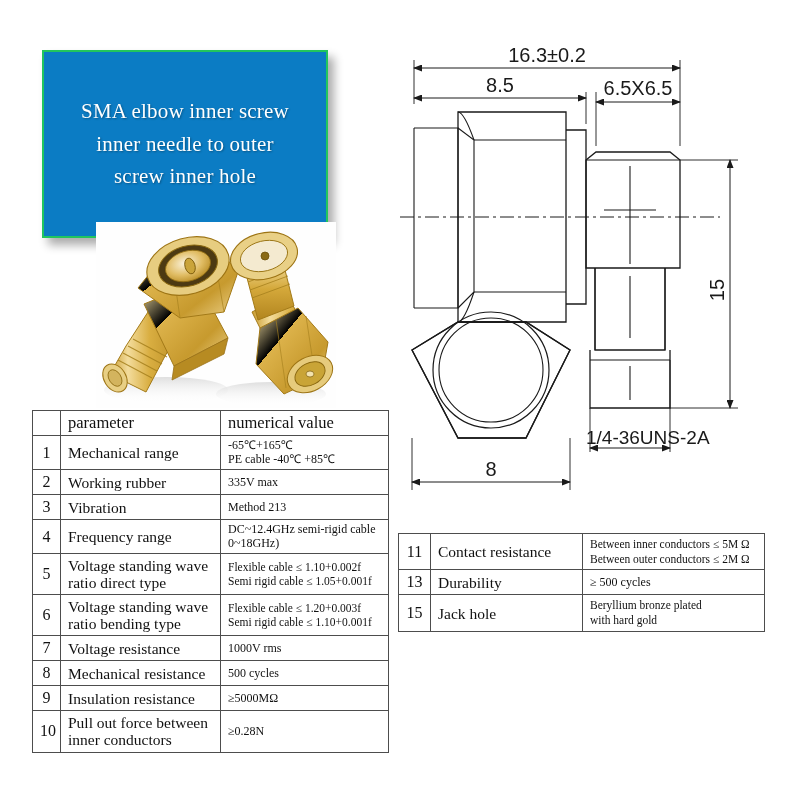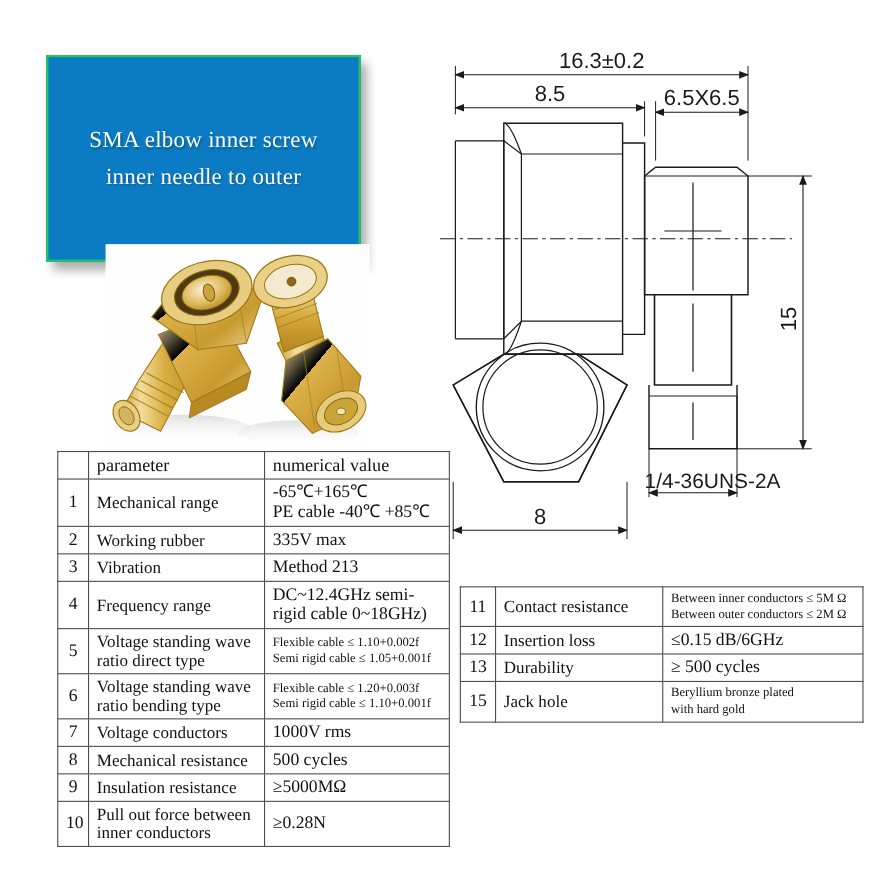--- a/index.html
+++ b/index.html
@@ -40,49 +40,49 @@
   
   #tech-drawing{position:absolute;left:390px;top:20px;width:400px;height:500px;}
   #tech-drawing svg{display:block;}
 
   
   table.spec{
     border-collapse:collapse;
     position:absolute;
     background:#fff;
     table-layout:fixed;
-    margin-left:20px;
   }
   table.spec td{
     border:1px solid #4d4d4d;
     padding:3px 7px;
     vertical-align:middle;
     font-family:"Liberation Serif", serif;
     color:#111;
   }
   td.idx{text-align:center;font-size:16px;padding:3px 2px;}
   td.param{font-size:15.5px;line-height:1.1;}
-  td.val{font-size:16px;line-height:1.12;}
+  td.val{font-size:12px;line-height:1.12;}
   td.val.small{font-size:11.5px;line-height:1.28;}
   td.hdr{font-size:16.5px;}
 
   #spec-table-left{left:32px;top:410px;width:356px;}
   #spec-table-right{left:398px;top:533px;width:366px;}
 
   .nowrapish{white-space:pre-line;}
 </style>
 </head>
 <body>
 
 <div class="page">
 
   <div id="title-banner">
     <div class="ttl">
       <span>SMA elbow inner screw</span><br>
       <span>inner needle to outer</span><br>
+      <span>screw inner hole</span>
     </div>
   </div>
 
   <div id="product-photo">
     <svg width="240" height="186" viewBox="0 0 240 186" xmlns="http://www.w3.org/2000/svg">
       <defs>
         <linearGradient id="gold1" x1="0" y1="0" x2="1" y2="1">
           <stop offset="0%" stop-color="#f7e3a5"></stop>
           <stop offset="35%" stop-color="#dcb košer"></stop>
           <stop offset="35%" stop-color="#dcb24a"></stop>
@@ -288,21 +288,21 @@
 Semi rigid cable ≤ 1.05+0.001f</td>
         </tr>
         <tr>
           <td class="idx">6</td>
           <td class="param">Voltage standing wave ratio bending type</td>
           <td class="val small nowrapish">Flexible cable ≤ 1.20+0.003f
 Semi rigid cable ≤ 1.10+0.001f</td>
         </tr>
         <tr>
           <td class="idx">7</td>
-          <td class="param">Voltage conductors</td>
+          <td class="param">Voltage resistance</td>
           <td class="val">1000V rms</td>
         </tr>
         <tr>
           <td class="idx">8</td>
           <td class="param">Mechanical resistance</td>
           <td class="val">500 cycles</td>
         </tr>
         <tr>
           <td class="idx">9</td>
           <td class="param">Insulation resistance</td>
@@ -323,25 +323,20 @@
         <col style="width:182px">
       </colgroup>
     <tbody id="right-tbody">
         <tr>
           <td class="idx">11</td>
           <td class="param">Contact resistance</td>
           <td class="val small nowrapish">Between inner conductors ≤ 5M Ω
 Between outer conductors ≤ 2M Ω</td>
         </tr>
         <tr>
-          <td class="idx">12</td>
-          <td class="param">Insertion loss</td>
-          <td class="val">≤0.15 dB/6GHz</td>
-        </tr>
-        <tr>
           <td class="idx">13</td>
           <td class="param">Durability</td>
           <td class="val">≥ 500 cycles</td>
         </tr>
         <tr>
           <td class="idx">15</td>
           <td class="param">Jack hole</td>
           <td class="val small nowrapish">Beryllium bronze plated
 with hard gold</td>
         </tr>

